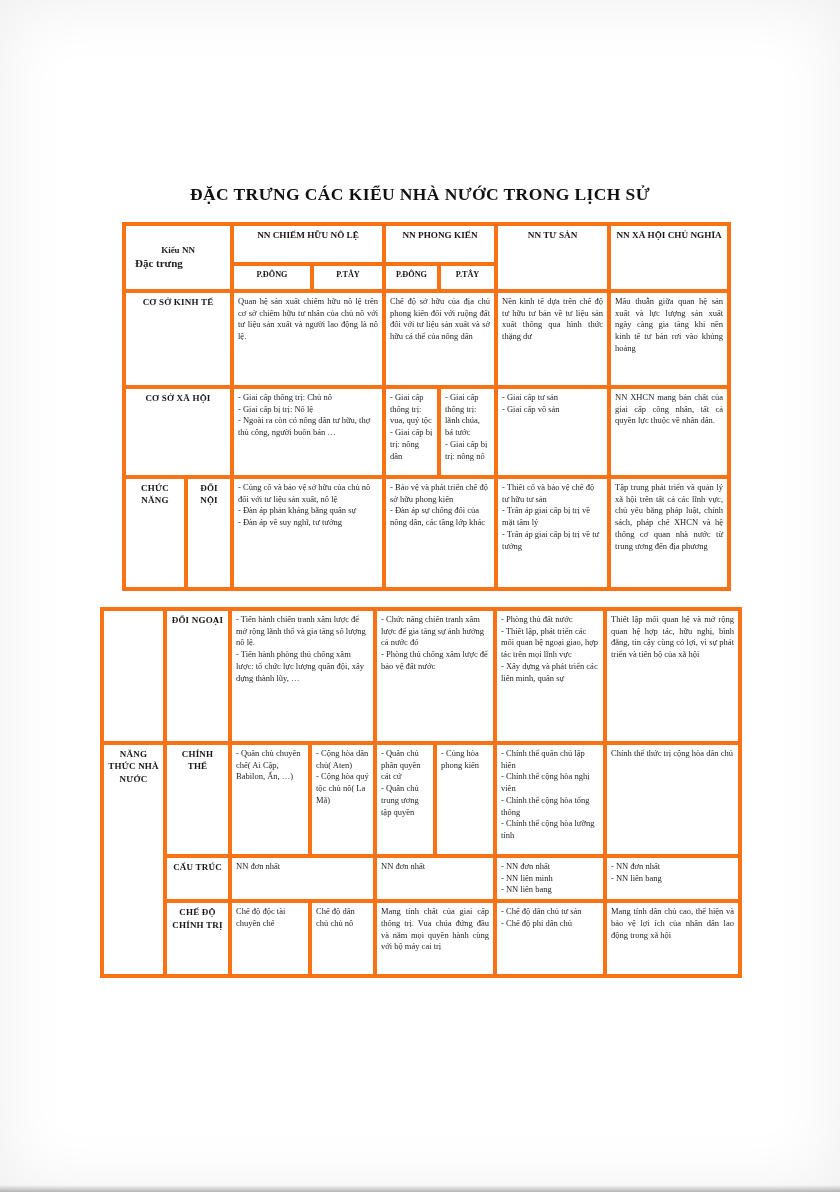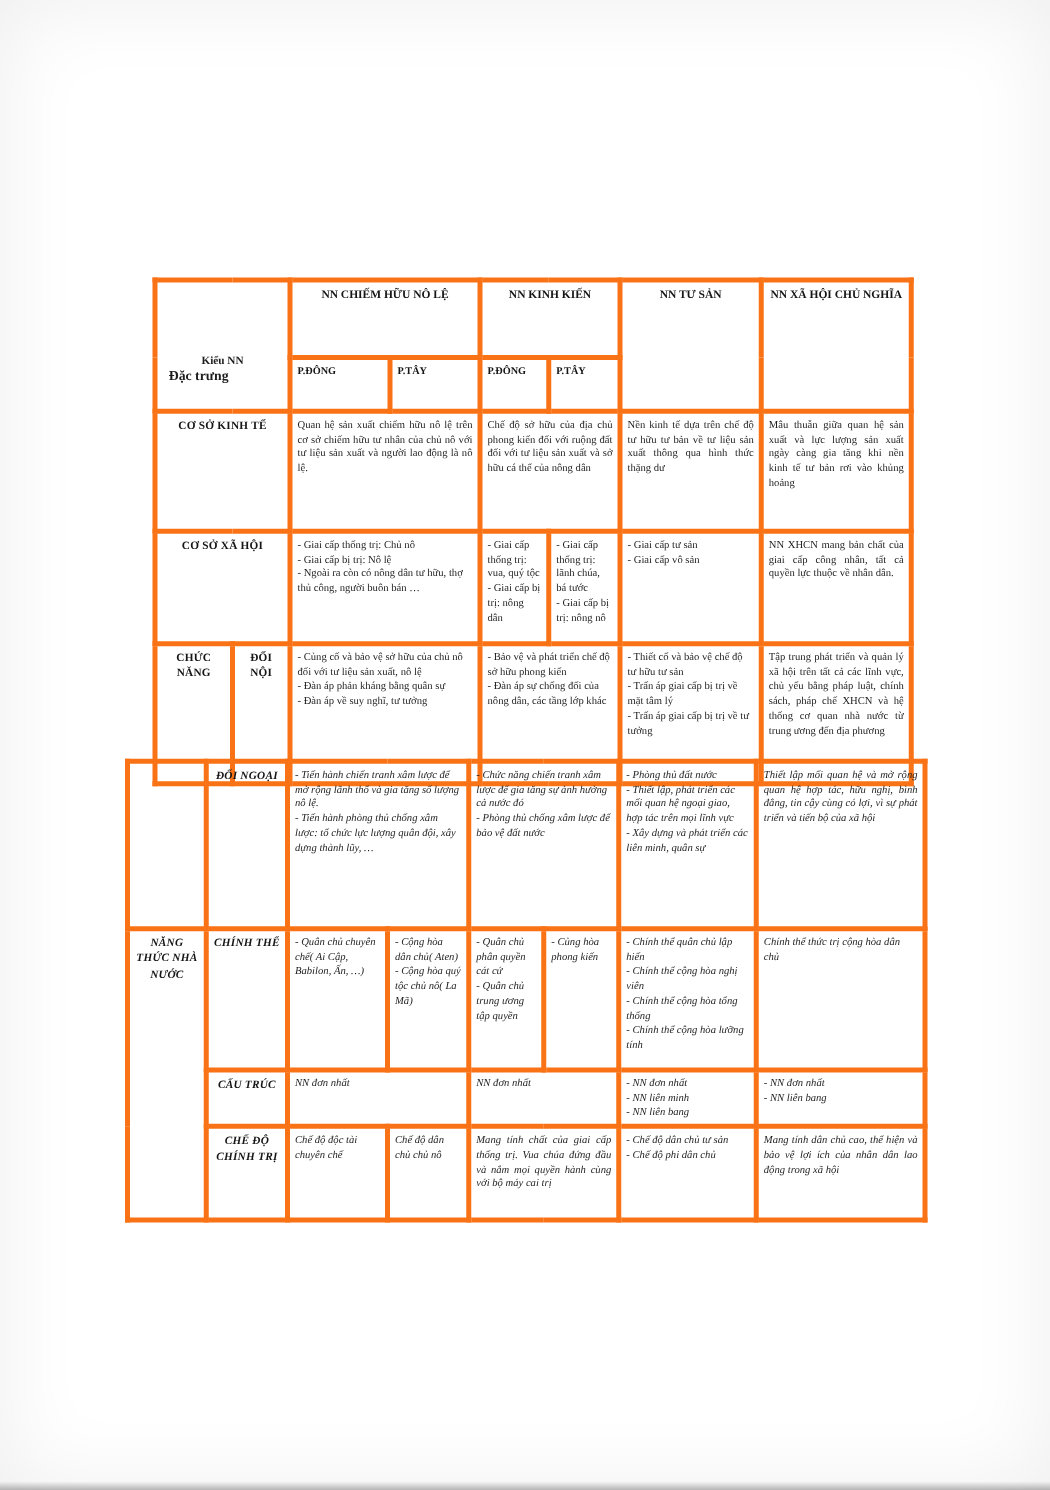--- a/index.html
+++ b/index.html
@@ -32,39 +32,40 @@
   }
   td.lbl{
     font-weight:bold;text-align:center;vertical-align:middle;
     font-size:9px;white-space:normal;letter-spacing:.2px;color:#161616;
   }
   td.hdr{
     font-weight:bold;text-align:center;vertical-align:middle;
     font-size:9.2px;white-space:normal;color:#161616;
   }
   td.sub{
-    font-weight:bold;text-align:left;vertical-align:middle;
+    font-weight:bold;text-align:center;vertical-align:middle;
     font-size:8.2px;white-space:normal;color:#161616;font-family:Liberation Serif, serif;
   }
   td.corner{padding:0;vertical-align:top;white-space:normal;}
-  .corner-wrap{display:flex;flex-direction:column;justify-content:flex-end;height:100%;box-sizing:border-box;padding:3px 5px;margin-top:38px;}
+  .corner-wrap{display:flex;flex-direction:column;justify-content:flex-end;height:100%;box-sizing:border-box;padding:3px 5px;}
   .corner-top{font-weight:bold;font-size:9px;text-align:center;}
   .corner-bottom{font-weight:bold;font-size:11px;text-align:left;}
   td.just{text-align:justify;}
   
   tr.t1-h1{height:32px;} tr.t1-h2{height:22px;}
   tr.t1-r1{height:96px;margin-top:32px;} tr.t1-r2{height:90px;} tr.t1-r3{height:112px;padding-left:20px;}
   
   tr.t2-r1{height:134px;} tr.t2-r2{height:113px;} tr.t2-r3{height:35px;} tr.t2-r4{height:75px;}
 </style>
 </head>
 <body>
 
 <div class="page">
 
+  <h1 class="title">ĐẶC TRƯNG CÁC KIỂU NHÀ NƯỚC TRONG LỊCH SỬ</h1>
 
   <table class="doc" style="left:122px;top:222px;width:605px;">
     <colgroup>
       <col style="width:62px">
         <col style="width:46px">
       <col style="width:80px">
         <col style="width:72px">
       <col style="width:55px">
         <col style="width:57px">
       <col style="width:113px">
@@ -72,21 +73,21 @@
     </colgroup>
     <tbody>
         <tr class="t1-h1">
       <td class="corner" colspan="2" rowspan="2">
         <div class="corner-wrap">
           <div class="corner-top">Kiểu NN</div>
           <div class="corner-bottom">Đặc trưng</div>
         </div>
       </td>
       <td class="hdr" colspan="2">NN CHIẾM HỮU NÔ LỆ</td>
-      <td class="hdr" colspan="2">NN KINH KIẾN</td>
+      <td class="hdr" colspan="2">NN PHONG KIẾN</td>
       <td class="hdr" rowspan="2">NN TƯ SẢN</td>
       <td class="hdr" rowspan="2">NN XÃ HỘI CHỦ NGHĨA</td>
     </tr>
     <tr class="t1-h2">
       <td class="sub">P.ĐÔNG</td>
       <td class="sub">P.TÂY</td>
       <td class="sub">P.ĐÔNG</td>
       <td class="sub">P.TÂY</td>
     </tr>
     <tr class="t1-r1">
@@ -118,21 +119,21 @@
       <td colspan="2">- Bảo vệ và phát triển chế độ sở hữu phong kiến
 - Đàn áp sự chống đối của nông dân, các tầng lớp khác</td>
       <td>- Thiết cố và bảo vệ chế độ tư hữu tư sản
 - Trấn áp giai cấp bị trị về mặt tâm lý
 - Trấn áp giai cấp bị trị về tư tưởng</td>
       <td class="just">Tập trung phát triển và quản lý xã hội trên tất cả các lĩnh vực, chủ yếu bằng pháp luật, chính sách, pháp chế XHCN và hệ thống cơ quan nhà nước từ trung ương đến địa phương</td>
     </tr>
   </tbody>
     </table>
 
-  <table class="doc" style="left:100px;top:607px;width:638px;font-style:italic;">
+  <table class="doc" style="left:100px;top:607px;width:638px;">
     <colgroup>
       <col style="width:63px">
         <col style="width:65px">
       <col style="width:80px">
         <col style="width:65px">
       <col style="width:60px">
         <col style="width:60px">
       <col style="width:110px">
         <col style="width:135px">
     </colgroup>

